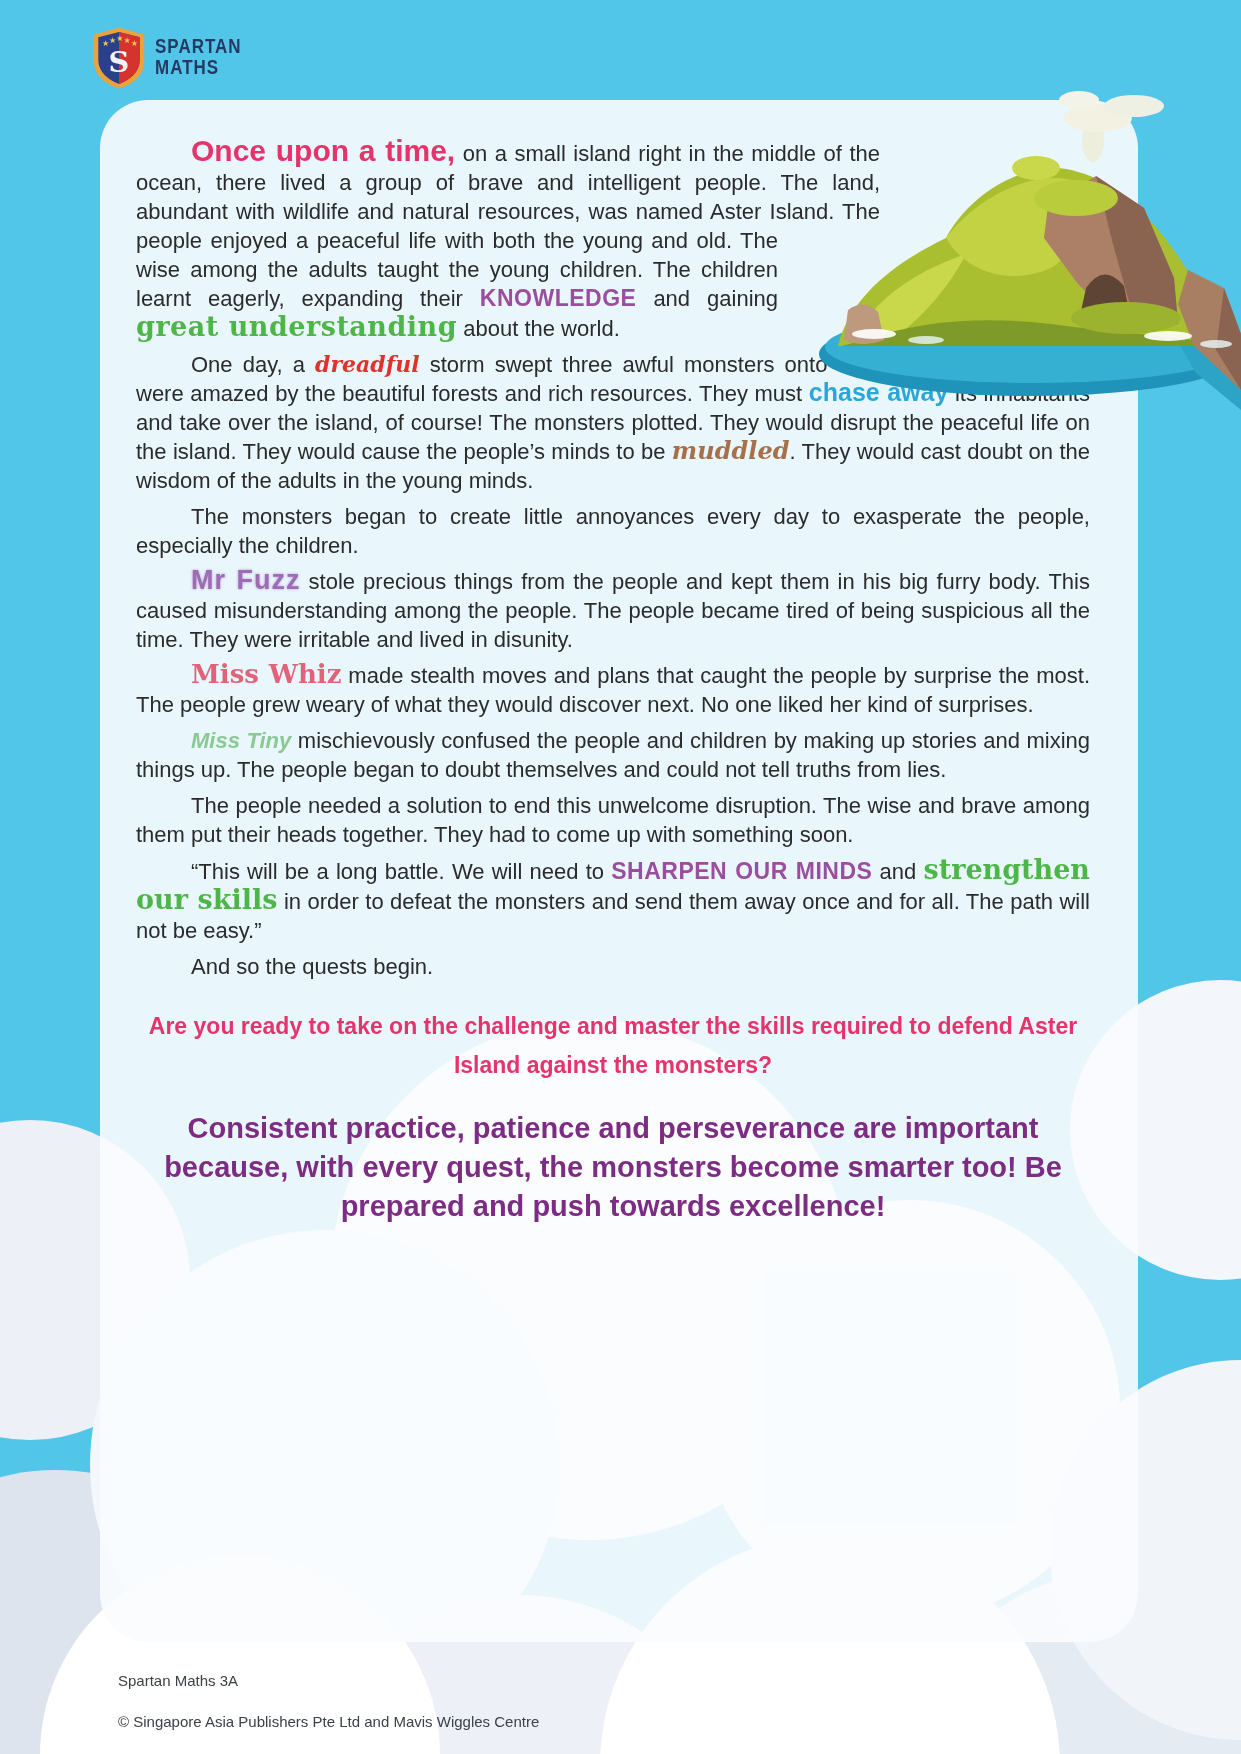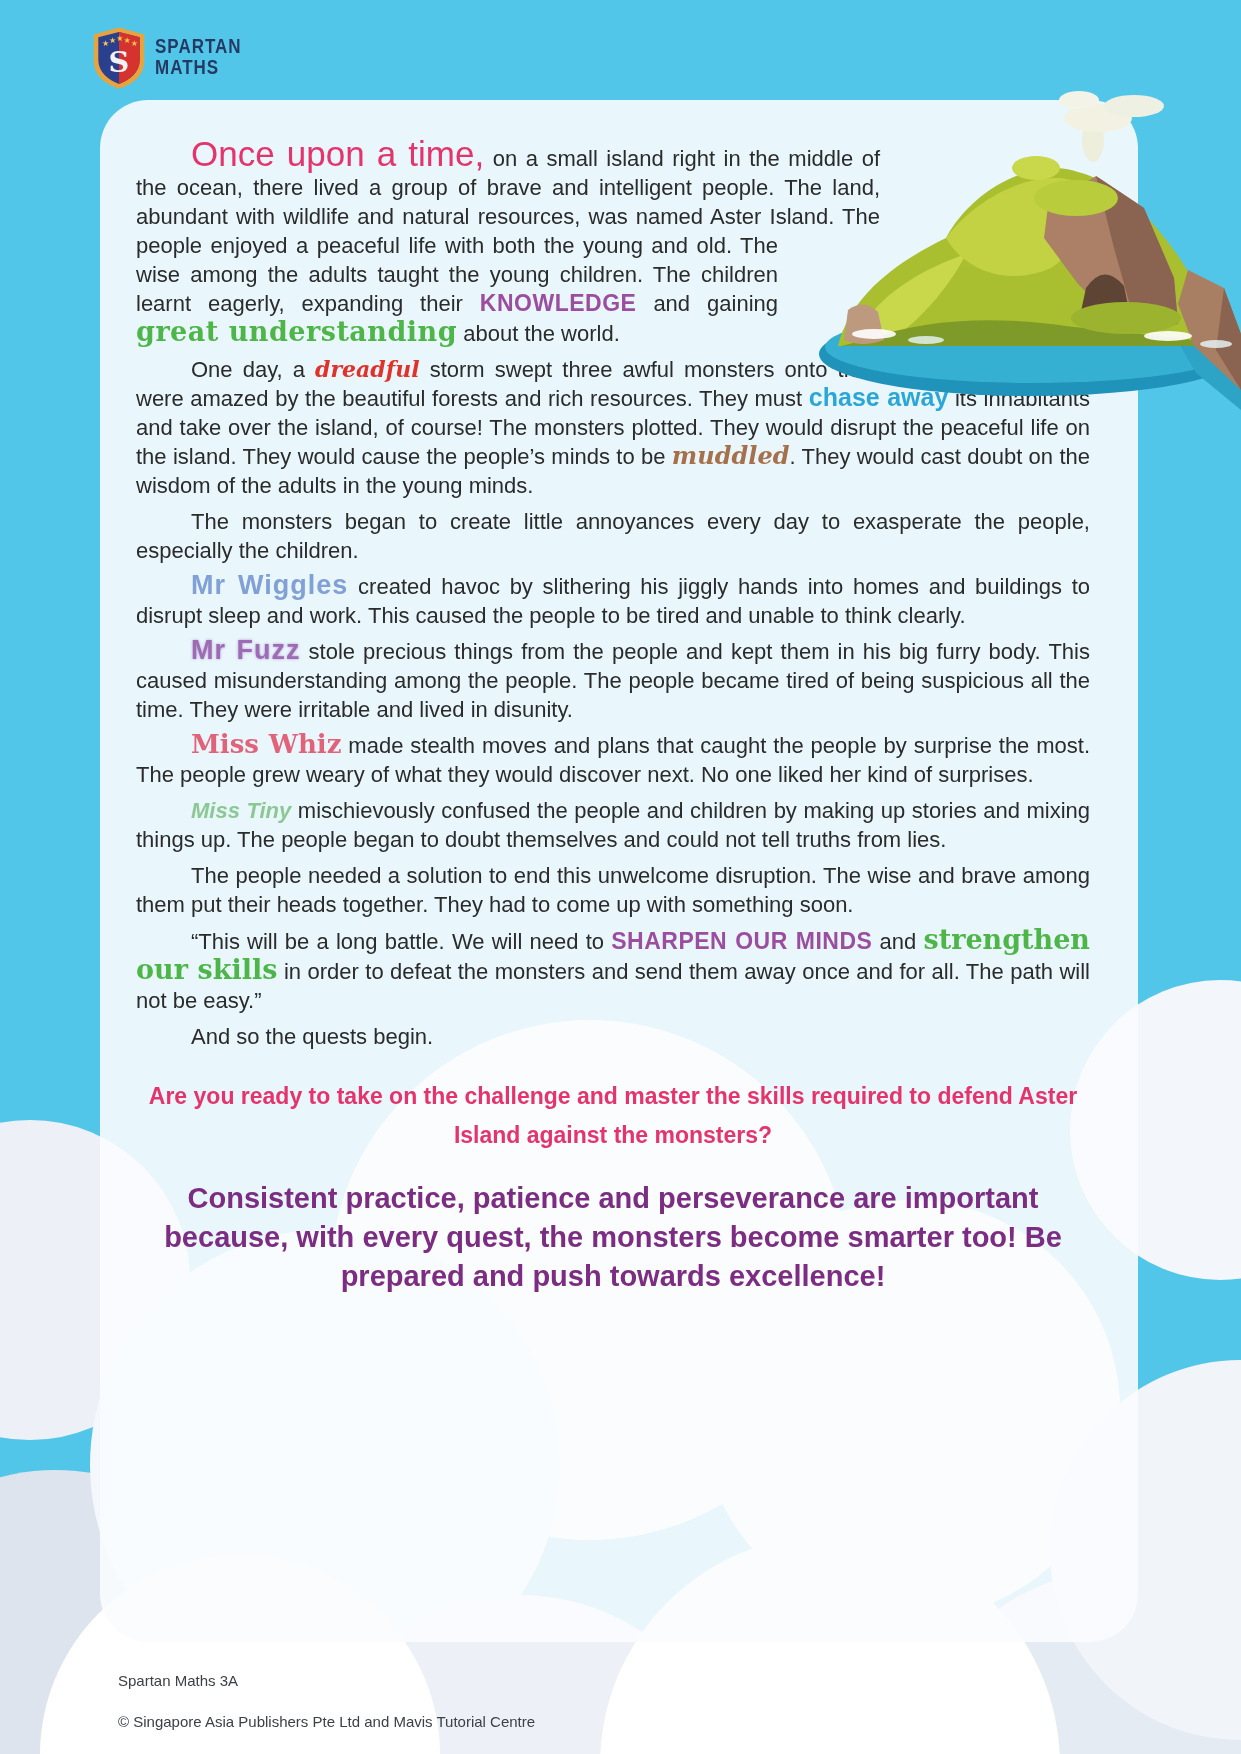--- a/index.html
+++ b/index.html
@@ -24,21 +24,21 @@
              letter-spacing:1px;color:var(--navy,#253a63);transform:scaleY(1.15);}
   
   .card{position:absolute;left:100px;top:100px;width:1038px;height:1542px;
         background:var(--card,rgba(249,252,254,0.9));border-radius:48px;z-index:2;
         padding:36px 48px 0 36px;box-sizing:border-box;}
   .sp{float:right;}
   .sp-a{width:210px;height:112px;}
   .sp-b{clear:right;width:312px;height:102px;}
   .para{margin:0 0 7px 0;text-indent:55px;font-size:22px;line-height:29px;color:var(--ink,#2b2b2b);
         text-align:justify;}
-  .once{color:var(--pink,#e5336b);font-weight:400;font-size:35px;line-height:1;}
+  .once{color:var(--pink,#e5336b);font-weight:700;font-size:30px;line-height:1;}
   .knowledge{color:var(--purple,#9b4ea0);font-weight:700;font-size:23px;letter-spacing:.5px;}
   .great{color:var(--green,#4eb648);font-weight:700;font-family:"DejaVu Serif",serif;font-size:27px;line-height:1;letter-spacing:.5px;}
   .dreadful{color:var(--red,#e0312a);font-weight:700;font-style:italic;font-size:22px;line-height:1;font-family:"DejaVu Serif",serif;}
   .chase{color:var(--cyan,#2aa7d8);font-weight:700;font-size:25px;line-height:1;}
   .muddled{color:var(--brown,#a6714a);font-weight:700;font-style:italic;font-size:24px;line-height:1;font-family:"DejaVu Serif",serif;}
   .wiggles{color:var(--wiggles,#80a0d6);font-weight:700;font-size:27px;line-height:1;letter-spacing:1px;}
   .fuzz{color:var(--fuzz,#9d6cb5);font-weight:800;font-size:27px;line-height:1;letter-spacing:1px;text-shadow:0 0 3px rgba(157,108,181,.65);}
   .tiny{color:var(--tiny,#8bc893);font-weight:700;font-style:italic;font-size:22px;}
   .whiz{color:var(--whiz,#e0637a);font-weight:800;font-size:26px;line-height:1;font-family:"DejaVu Serif",serif;}
   .orange-quote{color:var(--orange,#f0a23a);font-weight:700;font-style:italic;font-size:24px;line-height:1;}
@@ -127,37 +127,36 @@
   <main class="card">
     <div class="sp sp-a"></div>
     <div class="sp sp-b"></div>
 
     <p class="para"><span class="once">Once upon a time,</span><span> on a small island right in the middle of the ocean, there lived a group of brave and intelligent people. The land, abundant with wildlife and natural resources, was named Aster Island. The people enjoyed a peaceful life with both the young and old. The wise among the adults taught the young children. The children learnt eagerly, expanding their </span><span class="knowledge">KNOWLEDGE</span><span> and gaining </span><span class="great">great understanding</span><span> about the world.</span></p>
 
     <p class="para"><span>One day, a </span><span class="dreadful">dreadful</span><span> storm swept three awful monsters onto the island. The monsters were amazed by the beautiful forests and rich resources. They must </span><span class="chase">chase away</span><span> its inhabitants and take over the island, of course! The monsters plotted. They would disrupt the peaceful life on the island. They would cause the people’s minds to be </span><span class="muddled">muddled</span><span>. They would cast doubt on the wisdom of the adults in the young minds.</span></p>
 
     <p class="para">The monsters began to create little annoyances every day to exasperate the people, especially the children.</p>
 
-    <p class="para"><span class="wiggles">Mr Wiggles</span><span> created havoc by slithering his jiggly hands into homes and buildings to disrupt sleep and work. This caused the people to be tired and unable to think clearly.</span></p>
 
     <p class="para"><span class="fuzz">Mr Fuzz</span><span> stole precious things from the people and kept them in his big furry body. This caused misunderstanding among the people. The people became tired of being suspicious all the time. They were irritable and lived in disunity.</span></p>
 
     <p class="para"><span class="whiz">Miss Whiz</span><span> made stealth moves and plans that caught the people by surprise the most. The people grew weary of what they would discover next. No one liked her kind of surprises.</span></p>
 
     <p class="para"><span class="tiny">Miss Tiny</span><span> mischievously confused the people and children by making up stories and mixing things up. The people began to doubt themselves and could not tell truths from lies.</span></p>
 
 
     <p class="para">The people needed a solution to end this unwelcome disruption. The wise and brave among them put their heads together. They had to come up with something soon.</p>
 
     <p class="para"><span>“This will be a long battle. We will need to </span><span class="sharpen">SHARPEN OUR MINDS</span><span> and </span><span class="strengthen">strengthen our skills</span><span> in order to defeat the monsters and send them away once and for all. The path will not be easy.”</span></p>
 
     <p class="para">And so the quests begin.</p>
 
     <p class="h-pink">Are you ready to take on the challenge and master the skills required to defend Aster Island against the monsters?</p>
     <p class="h-plum">Consistent practice, patience and perseverance are important because, with every quest, the monsters become smarter too! Be prepared and push towards excellence!</p>
   </main>
 
   <footer class="footer">
     <div>Spartan Maths 3A</div>
-    <div>© Singapore Asia Publishers Pte Ltd and Mavis Tutorial Centre</div>
+    <div>© Singapore Asia Publishers Pte Ltd and Mavis Wiggles Centre</div>
   </footer>
 
 </div>
 
 </body></html>

